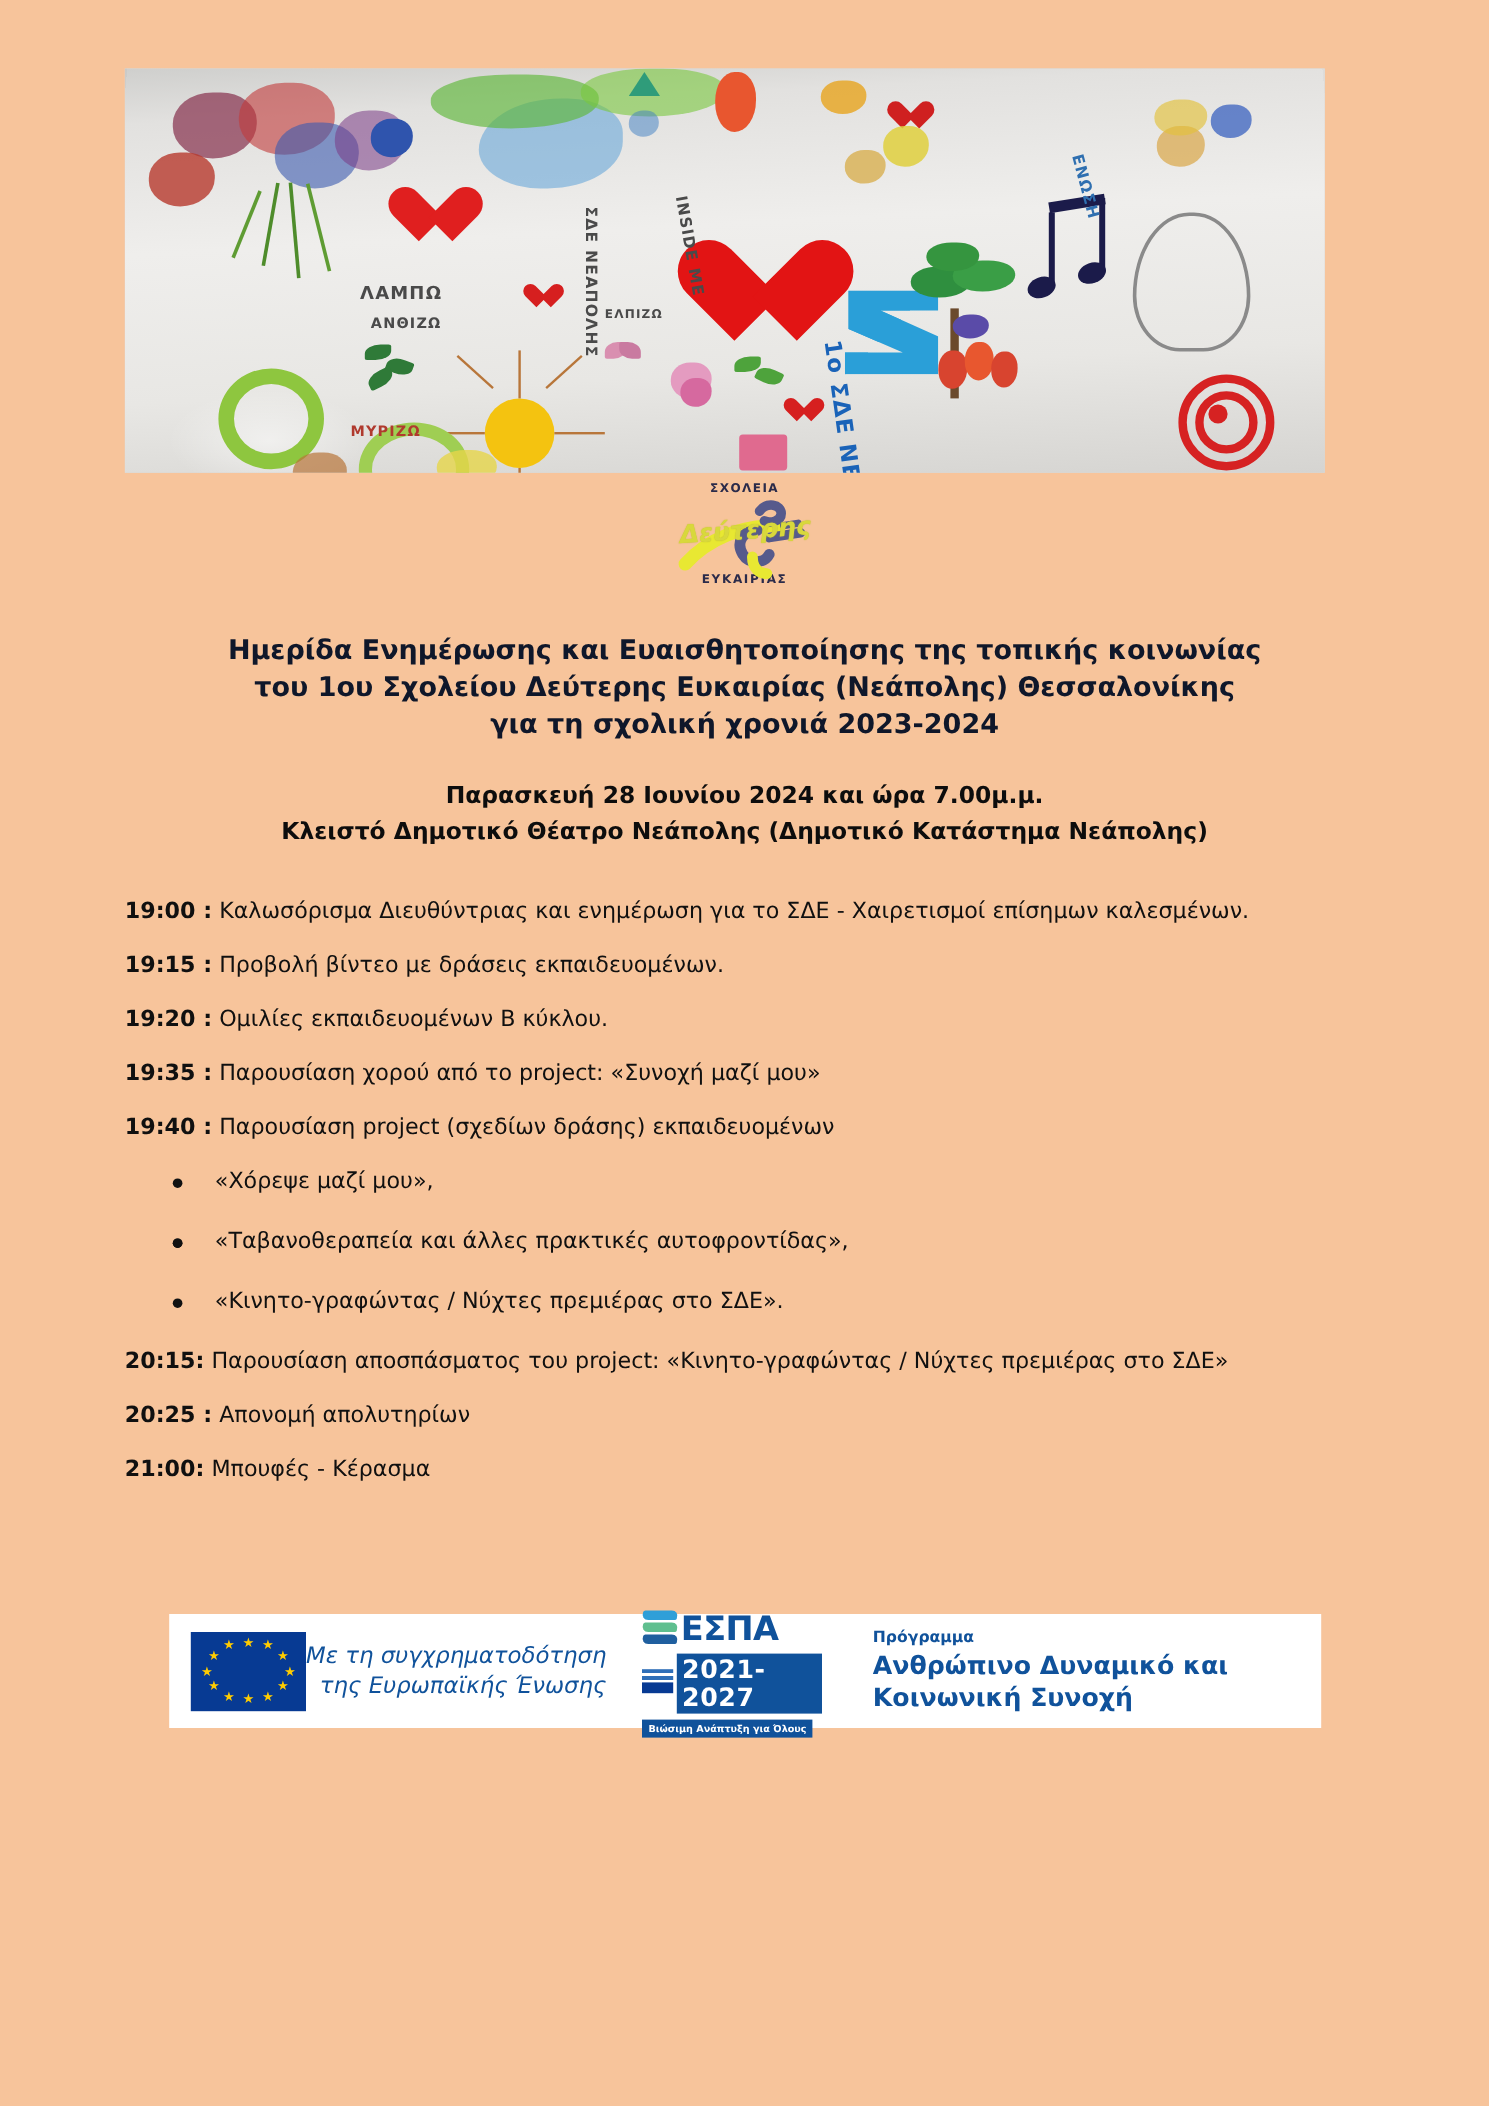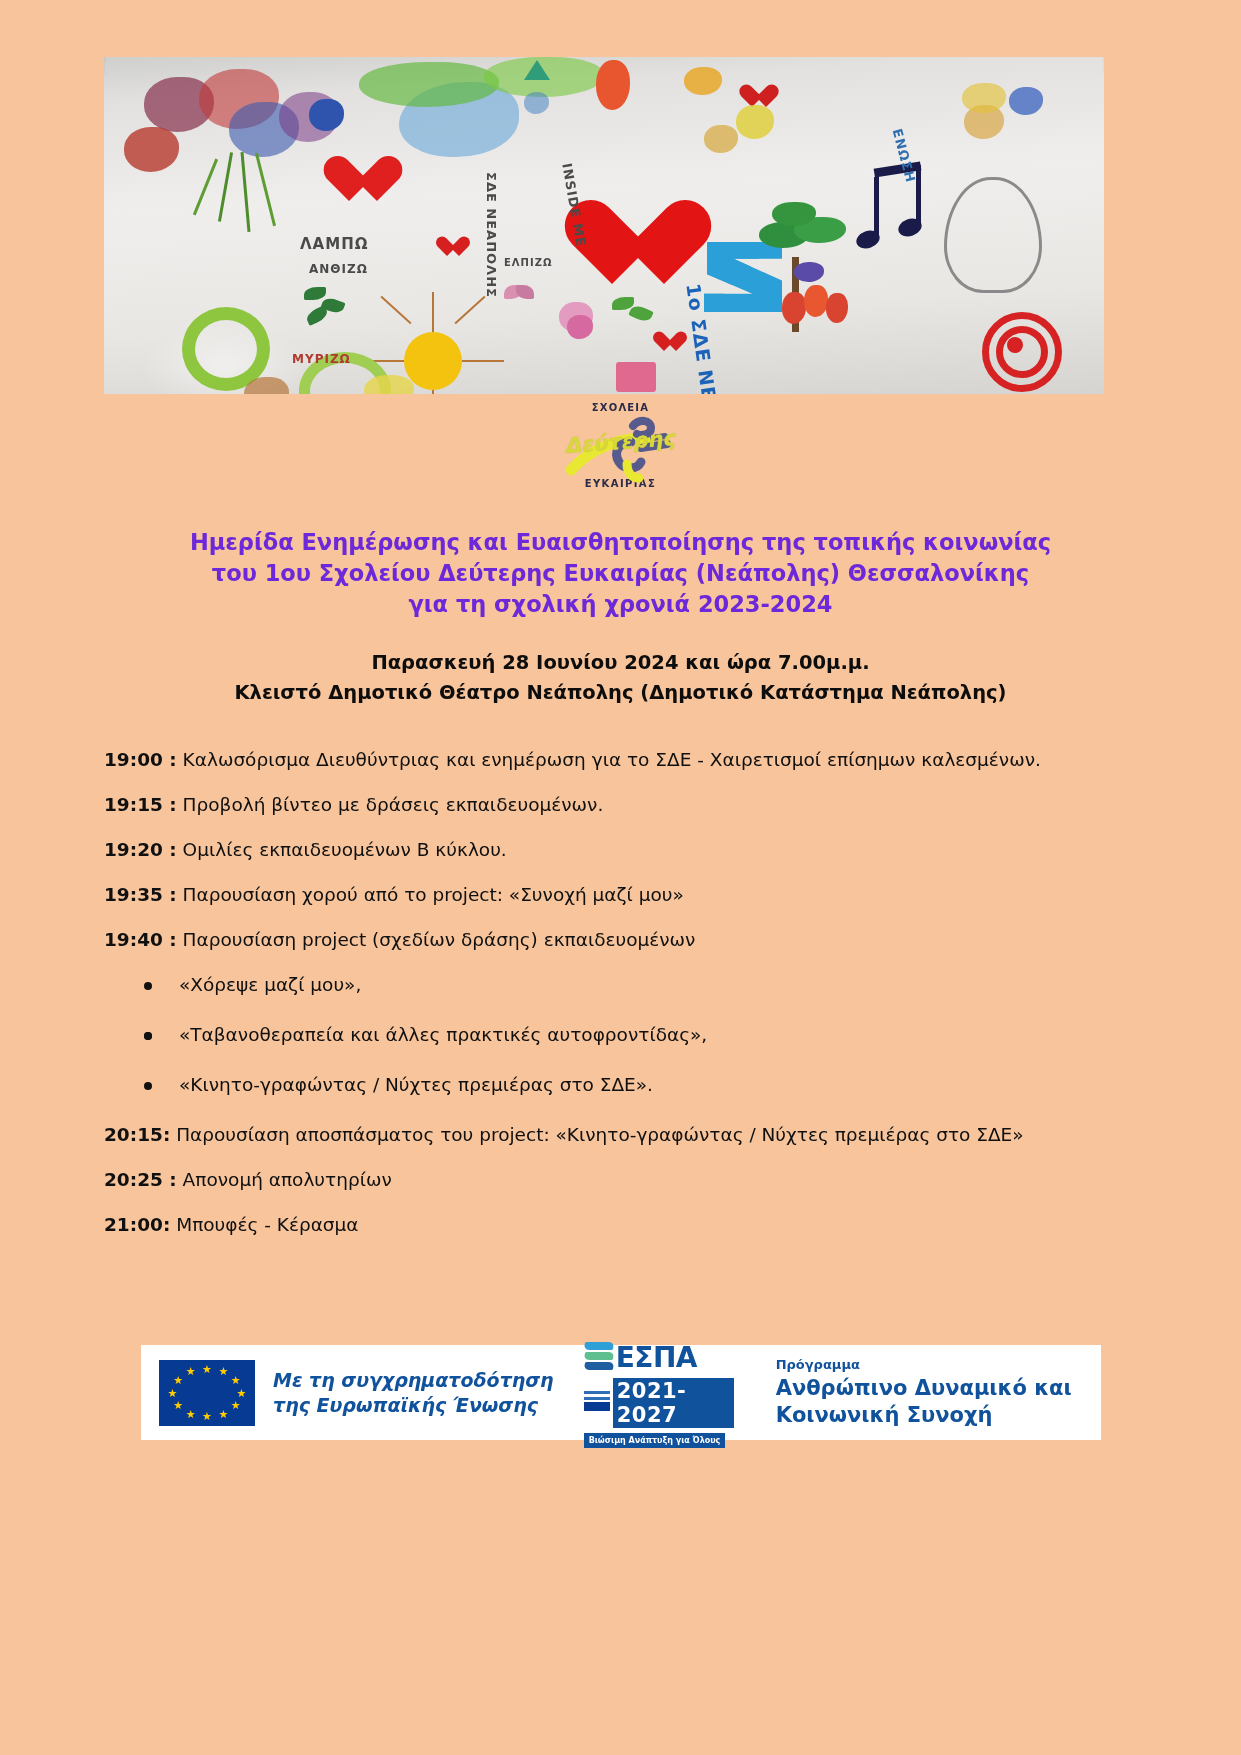--- a/index.html
+++ b/index.html
@@ -77,21 +77,21 @@
     font-size:10px;font-weight:700;letter-spacing:1.4px;color:#2b2b4a;
     margin-top:2px;
   }
 
   
   .title-block{
     position:absolute;left:0;right:0;top:527px;
     text-align:center;
   }
   .title-line{
-    font-size:22.5px;font-weight:bold;line-height:31px;color:#6d28d9;
+    font-size:22.5px;font-weight:bold;line-height:31px;color:#0f172a;
   }
   .when-block{
     position:absolute;left:0;right:0;top:648px;text-align:center;
   }
   .when-line{font-size:19.5px;font-weight:bold;line-height:30px;color:#0d0d0d;}
 
   
   .agenda{
     position:absolute;left:104px;top:748px;width:1040px;
   }
@@ -126,22 +126,22 @@
   }
   .eu-flag{
     width:96px;height:66px;background:#073a93;
     margin-left:18px;position:relative;flex:none;
   }
   .eu-flag .star{
     position:absolute;color:#ffcc00;font-size:11px;line-height:11px;
     transform:translate(-50%,-50%);
   }
   .eu-text{
-    margin-left:18px;color:#10529b;font-weight:bold;font-style:italic;
-    font-size:19px;line-height:25px;flex:none;
+    color:#10529b;font-weight:normal;font-style:italic;
+    font-size:19px;line-height:25px;flex:none;text-align:right;
   }
   .espa-logo{
     margin-left:30px;width:150px;flex:none;position:relative;
   }
   .espa-top{display:flex;align-items:flex-end;}
   .espa-wave{width:32px;height:34px;position:relative;flex:none;}
   .espa-wave i{position:absolute;left:0;height:8px;width:30px;border-radius:2px 10px 2px 10px;transform:skewX(-20deg);}
   .espa-word{
     font-size:28px;font-weight:bold;color:#10529b;letter-spacing:-.5px;line-height:28px;
   }

